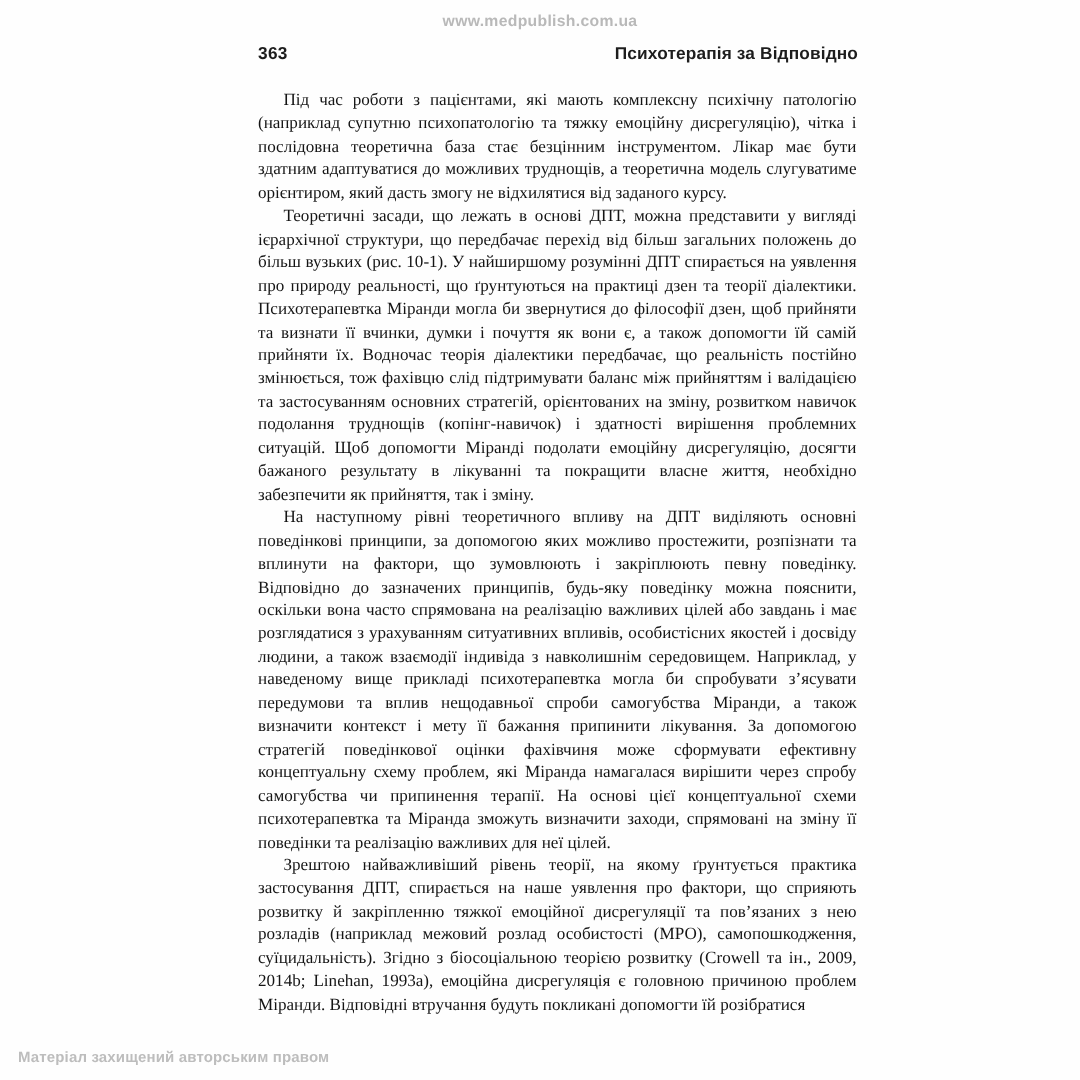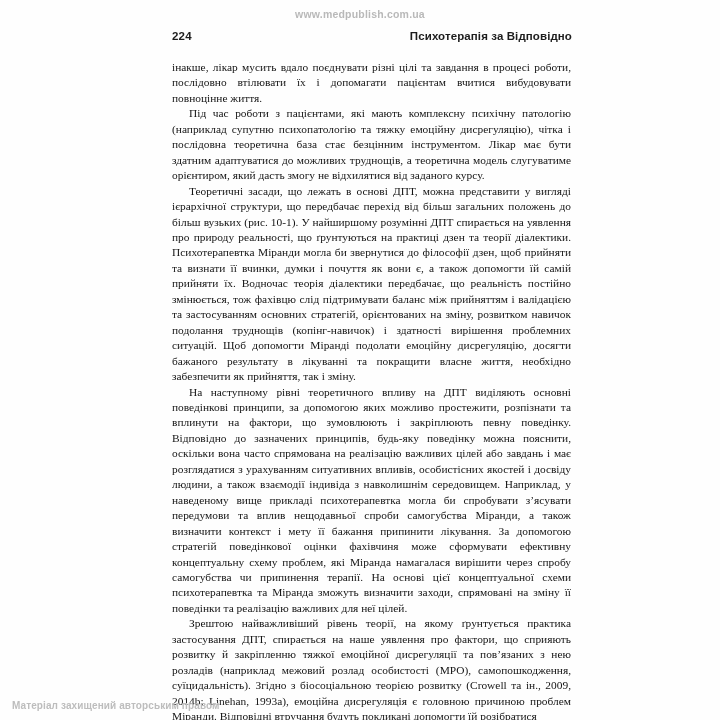--- a/index.html
+++ b/index.html
@@ -90,26 +90,25 @@
   }
 </style>
 </head>
 <body>
 
 <div class="page">
 
   <div class="watermark-top">www.medpublish.com.ua</div>
 
   <div class="running-head">
-    <span class="page-number">224</span>
+    <span class="page-number">363</span>
     <span class="running-title">Психотерапія за Відповідно</span>
   </div>
 
   <div class="textblock">
-    <p class="first">інакше, лікар мусить вдало поєднувати різні цілі та завдання в процесі роботи, послідовно втілювати їх і допомагати пацієнтам вчитися вибудовувати повноцінне життя.</p>
     <p>Під час роботи з пацієнтами, які мають комплексну психічну патологію (наприклад супутню психопатологію та тяжку емоційну дисрегуляцію), чітка і послідовна теоретична база стає безцінним інструментом. Лікар має бути здатним адаптуватися до можливих труднощів, а теоретична модель слугуватиме орієнтиром, який дасть змогу не відхилятися від заданого курсу.</p>
     <p>Теоретичні засади, що лежать в основі ДПТ, можна представити у вигляді ієрархічної структури, що передбачає перехід від більш загальних положень до більш вузьких (рис. 10-1). У найширшому розумінні ДПТ спирається на уявлення про природу реальності, що ґрунтуються на практиці дзен та теорії діалектики. Психотерапевтка Міранди могла би звернутися до філософії дзен, щоб прийняти та визнати її вчинки, думки і почуття як вони є, а також допомогти їй самій прийняти їх. Водночас теорія діалектики передбачає, що реальність постійно змінюється, тож фахівцю слід підтримувати баланс між прийняттям і валідацією та застосуванням основних стратегій, орієнтованих на зміну, розвитком навичок подолання труднощів (копінг-навичок) і здатності вирішення проблемних ситуацій. Щоб допомогти Міранді подолати емоційну дисрегуляцію, досягти бажаного результату в лікуванні та покращити власне життя, необхідно забезпечити як прийняття, так і зміну.</p>
     <p>На наступному рівні теоретичного впливу на ДПТ виділяють основні поведінкові принципи, за допомогою яких можливо простежити, розпізнати та вплинути на фактори, що зумовлюють і закріплюють певну поведінку. Відповідно до зазначених принципів, будь-яку поведінку можна пояснити, оскільки вона часто спрямована на реалізацію важливих цілей або завдань і має розглядатися з урахуванням ситуативних впливів, особистісних якостей і досвіду людини, а також взаємодії індивіда з навколишнім середовищем. Наприклад, у наведеному вище прикладі психотерапевтка могла би спробувати з’ясувати передумови та вплив нещодавньої спроби самогубства Міранди, а також визначити контекст і мету її бажання припинити лікування. За допомогою стратегій поведінкової оцінки фахівчиня може сформувати ефективну концептуальну схему проблем, які Міранда намагалася вирішити через спробу самогубства чи припинення терапії. На основі цієї концептуальної схеми психотерапевтка та Міранда зможуть визначити заходи, спрямовані на зміну її поведінки та реалізацію важливих для неї цілей.</p>
     <p>Зрештою найважливіший рівень теорії, на якому ґрунтується практика застосування ДПТ, спирається на наше уявлення про фактори, що сприяють розвитку й закріпленню тяжкої емоційної дисрегуляції та пов’язаних з нею розладів (наприклад межовий розлад особистості (МРО), самопошкодження, суїцидальність). Згідно з біосоціальною теорією розвитку (Crowell та ін., 2009, 2014b; Linehan, 1993a), емоційна дисрегуляція є головною причиною проблем Міранди. Відповідні втручання будуть покликані допомогти їй розібратися</p>
   </div>
 
   <div class="watermark-bottom">Матеріал захищений авторським правом</div>
 
 </div>
 

